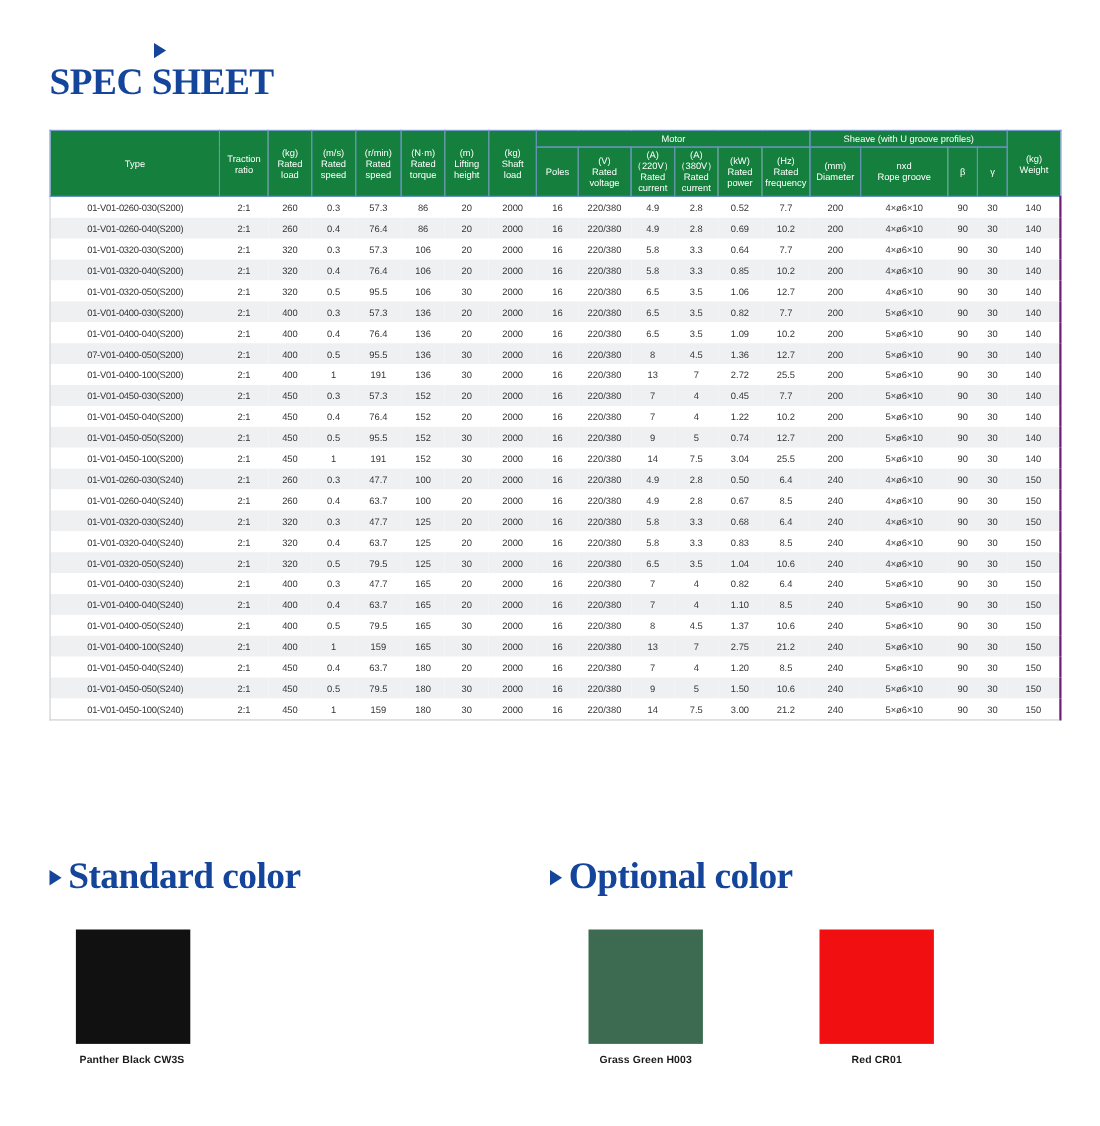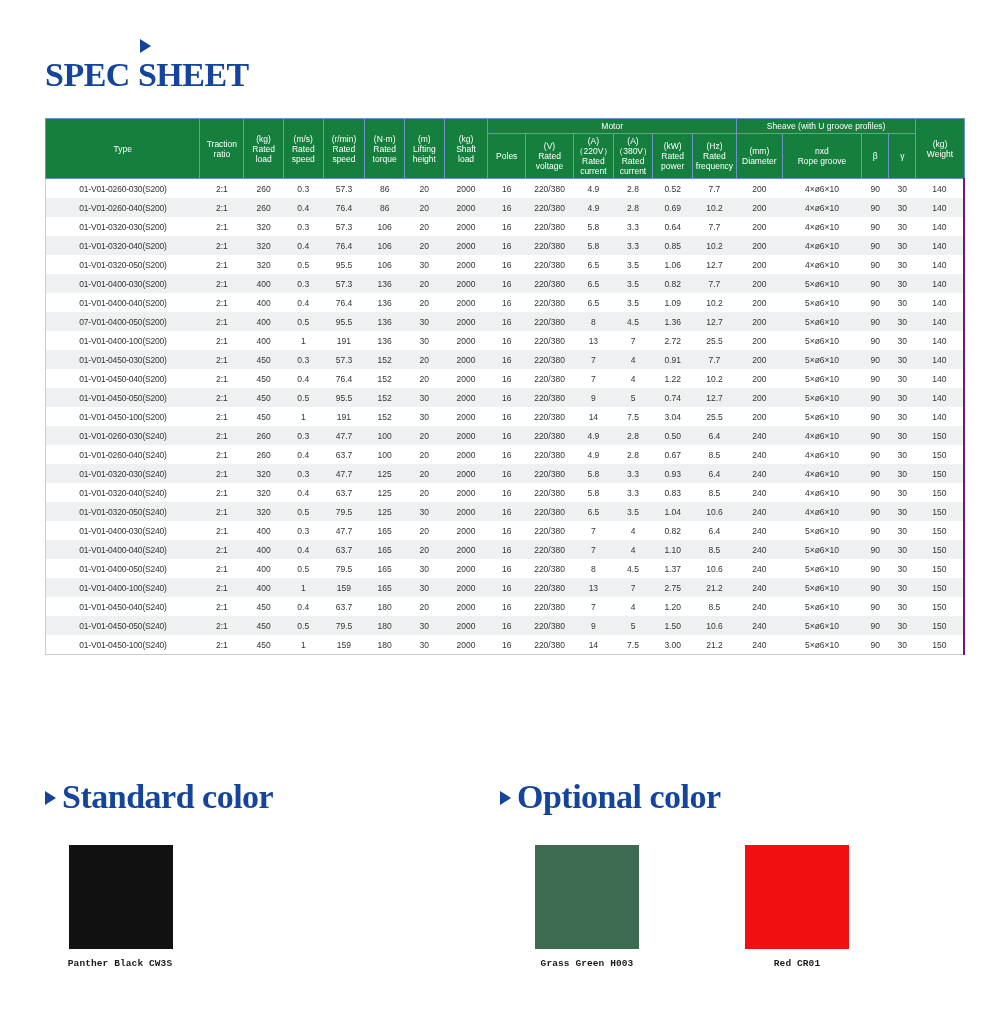--- a/index.html
+++ b/index.html
@@ -107,21 +107,20 @@
     height: 104px;
     display: block;
   }
   .swatch-label {
     margin-top: 9px;
     font-size: 9.5px;
     font-weight: bold;
     color: #1a1a1a;
     letter-spacing: 0.1px;
     white-space: nowrap;
-    font-family: Liberation Mono, monospace;
   }
   #swatch-black  { left: 69px;  top: 845px; }
   #swatch-green  { left: 519px; top: 845px; padding-left: 16px; }
   #swatch-red    { left: 745px; top: 845px; }
   #swatch-black .swatch-label { margin-left: -2px; }
 </style>
 </head>
 <body>
 
 <div class="heading" id="spec-heading">
@@ -375,21 +374,21 @@
           <td>450</td>
           <td>0.3</td>
           <td>57.3</td>
           <td>152</td>
           <td>20</td>
           <td>2000</td>
           <td>16</td>
           <td>220/380</td>
           <td>7</td>
           <td>4</td>
-          <td>0.91</td>
+          <td>0.45</td>
           <td>7.7</td>
           <td>200</td>
           <td>5×ø6×10</td>
           <td>90</td>
           <td>30</td>
           <td>140</td>
         </tr>
         <tr class="odd">
           <td>01-V01-0450-040(S200)</td>
           <td>2:1</td>
@@ -501,21 +500,21 @@
           <td>320</td>
           <td>0.3</td>
           <td>47.7</td>
           <td>125</td>
           <td>20</td>
           <td>2000</td>
           <td>16</td>
           <td>220/380</td>
           <td>5.8</td>
           <td>3.3</td>
-          <td>0.93</td>
+          <td>0.68</td>
           <td>6.4</td>
           <td>240</td>
           <td>4×ø6×10</td>
           <td>90</td>
           <td>30</td>
           <td>150</td>
         </tr>
         <tr class="odd">
           <td>01-V01-0320-040(S240)</td>
           <td>2:1</td>

